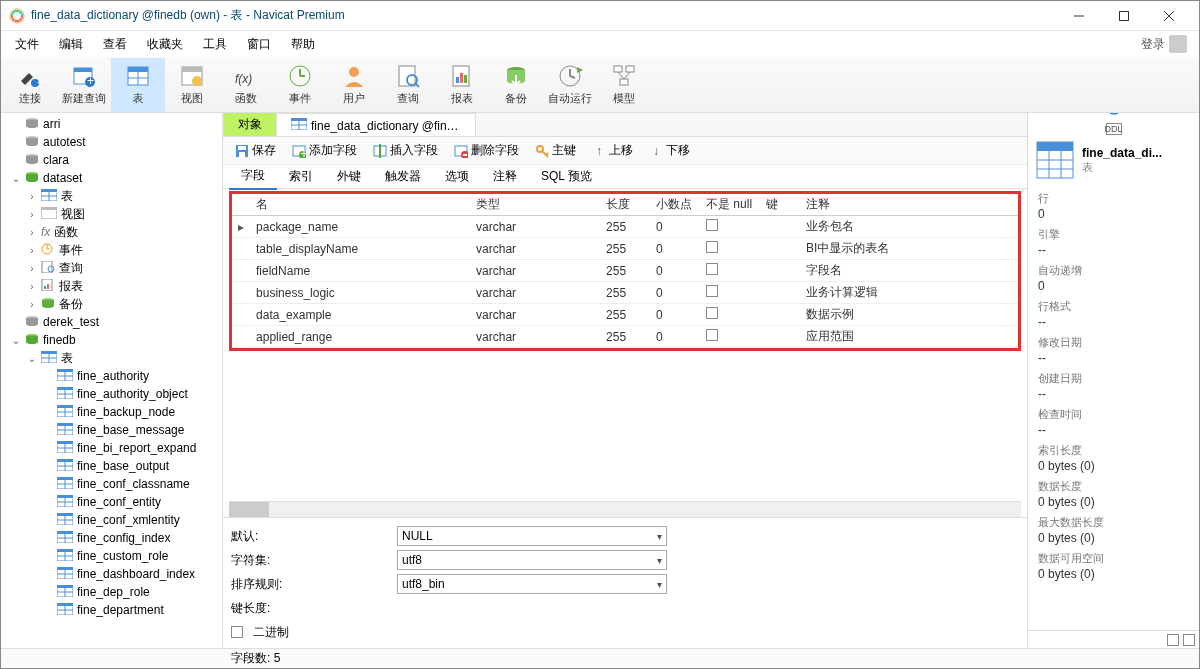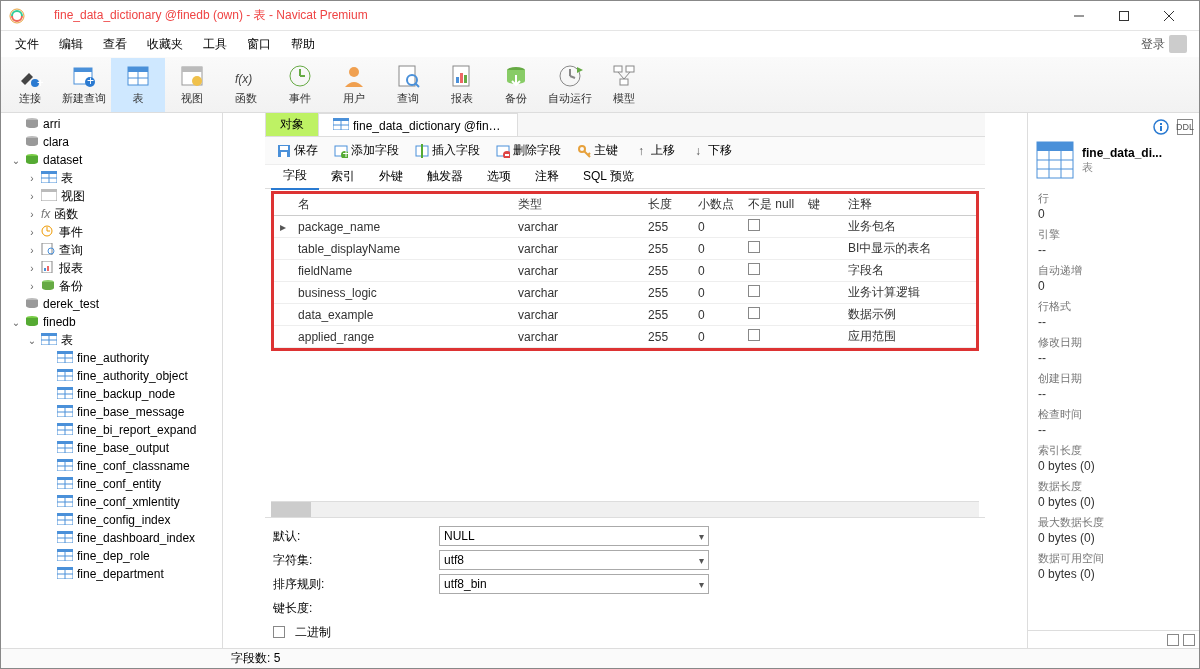--- a/index.html
+++ b/index.html
@@ -1,40 +1,40 @@
 <!DOCTYPE html>
 <html><head>
 <meta charset="utf-8">
 <style>
 * { margin: 0; padding: 0; box-sizing: border-box; font-family: "Microsoft YaHei", "Segoe UI", sans-serif; font-size: 12px; }
 body { background: #fff; width: 1200px; height: 669px; overflow: hidden; display: flex; flex-direction: column; border: 1px solid #888; }
 
 
 .titlebar { height: 30px; background: #fff; display: flex; align-items: center; padding: 0 8px; border-bottom: 1px solid #e5e5e5; }
 .titlebar .app-icon { width: 16px; height: 16px; margin-right: 6px; }
-.titlebar .title { flex: 1; color: #ef4444; margin-left: 23px; }
+.titlebar .title { flex: 1; color: #0c4a6e; }
 .titlebar .win-controls { display: flex; gap: 0; }
 .titlebar .win-btn { width: 45px; height: 28px; display: flex; align-items: center; justify-content: center; color: #333; }
 
 
 .menubar { height: 26px; display: flex; align-items: center; padding: 0 4px; background: #fff; }
 .menubar .menu-item { padding: 4px 10px; cursor: pointer; }
 .menubar .spacer { flex: 1; }
 .menubar .user { padding: 4px 8px; display: flex; align-items: center; gap: 4px; color:#555; }
 .menubar .avatar { width: 18px; height: 18px; background: #ccc; border-radius: 2px; }
 
 
 .toolbar { height: 56px; display: flex; align-items: center; background: linear-gradient(#fafafa,#f2f2f2); border-bottom: 1px solid #ddd; padding: 0 2px; }
 .toolbar .tbtn { width: 54px; height: 54px; display: flex; flex-direction: column; align-items: center; justify-content: center; gap: 2px; cursor: pointer; }
 .toolbar .tbtn.active { background: #cfe8ff; }
 .toolbar .tbtn .ticon { width: 26px; height: 26px; display:flex; align-items:center; justify-content:center; }
 .toolbar .tbtn .tlabel { font-size: 11px; color: #333; }
 
 
-.main { flex: 1; display: flex; overflow: hidden; gap: 42px; }
+.main { flex: 1; display: flex; overflow: hidden; }
 
 
 .tree { width: 222px; border-right: 1px solid #ddd; overflow-y: auto; padding: 2px 0; }
 .tree .node { display: flex; align-items: center; height: 18px; padding-left: 6px; gap: 4px; white-space: nowrap; cursor: pointer; }
 .tree .chev { width: 10px; text-align: center; color: #666; font-size: 10px; }
 .tree .node.selected { background: #cde8ff; }
 .tree .node.boxed { outline: 2px solid #d33; outline-offset: -1px; }
 .tree .indent { display:inline-block; }
 
 
@@ -66,21 +66,21 @@
 
 .form-area { border-top: 1px solid #ddd; padding: 6px 8px 4px; }
 .form-row { display: flex; align-items: center; height: 24px; gap: 6px; }
 .form-row .flabel { width: 160px; }
 .form-row .fselect { flex: 0 0 270px; height: 20px; border:1px solid #aaa; padding: 0 4px; background:#fff; display:flex; align-items:center; justify-content:space-between; }
 .form-row .fselect .arrow { font-size:10px; color:#555; }
 .form-row .checkbox { width:12px; height:12px; border:1px solid #888; margin-right:4px; display:inline-block; }
 
 
 .right-panel { width: 172px; border-left: 1px solid #ddd; display:flex; flex-direction:column; }
-.right-panel .rp-icons { height: 22px; display:flex; align-items:flex-end; justify-content:flex-end; gap:8px; padding:0 6px; }
+.right-panel .rp-icons { height: 22px; display:flex; align-items:center; justify-content:flex-end; gap:8px; padding:0 6px;flex-direction:column; }
 .right-panel .rp-icons .ricon { width:16px; height:16px; display:flex; align-items:center; justify-content:center; cursor:pointer; }
 .right-panel .rp-head { display:flex; align-items:center; gap:8px; padding: 6px 8px; }
 .right-panel .rp-head .big-icon { width:38px; height:38px; }
 .right-panel .rp-head .rp-title { font-weight:bold; overflow:hidden; text-overflow:ellipsis; white-space:nowrap; }
 .right-panel .rp-head .rp-sub { color:#888; font-size:11px; }
 .right-panel .rp-body { flex:1; overflow:auto; padding: 0 10px; }
 .right-panel .rp-item { margin: 6px 0; }
 .right-panel .rp-item .k { color:#777; font-size:11px; }
 .right-panel .rp-item .v { color:#333; margin-top:1px; }
 .right-panel .rp-foot { height:18px; border-top:1px solid #ddd; display:flex; justify-content:flex-end; align-items:center; gap:4px; padding:0 4px; }
@@ -277,20 +277,29 @@
           </svg></span>
         <span>arri</span>
       </div>
       <div class="node">
         <span class="indent" style="width:0px"></span>
         <span class="chev"></span>
         <span><svg width="14" height="12">
             <ellipse cx="7" cy="3" rx="6" ry="2" fill="#bbb"></ellipse>
             <path d="M1 3 L1 9 A6 2 0 0 0 13 9 L13 3" fill="#999"></path>
           </svg></span>
+        <span>autotest</span>
+      </div>
+      <div class="node">
+        <span class="indent" style="width:0px"></span>
+        <span class="chev"></span>
+        <span><svg width="14" height="12">
+            <ellipse cx="7" cy="3" rx="6" ry="2" fill="#bbb"></ellipse>
+            <path d="M1 3 L1 9 A6 2 0 0 0 13 9 L13 3" fill="#999"></path>
+          </svg></span>
         <span>clara</span>
       </div>
       <div class="node">
         <span class="indent" style="width:0px"></span>
         <span class="chev">⌄</span>
         <span><svg width="14" height="12">
             <ellipse cx="7" cy="3" rx="6" ry="2" fill="#7c4"></ellipse>
             <path d="M1 3 L1 9 A6 2 0 0 0 13 9 L13 3" fill="#5a3"></path>
           </svg></span>
         <span>dataset</span>
@@ -490,20 +499,31 @@
       <div class="node">
         <span class="indent" style="width:32px"></span>
         <span class="chev"></span>
         <span><svg width="16" height="12">
             <rect x="0" y="0" width="16" height="12" fill="#fff" stroke="#4a90d9"></rect>
             <rect x="0" y="0" width="16" height="3" fill="#4a90d9"></rect>
             <line x1="0" y1="7" x2="16" y2="7" stroke="#4a90d9"></line>
             <line x1="8" y1="3" x2="8" y2="12" stroke="#4a90d9"></line>
           </svg></span>
         <span>fine_config_index</span>
+      </div>
+      <div class="node">
+        <span class="indent" style="width:32px"></span>
+        <span class="chev"></span>
+        <span><svg width="16" height="12">
+            <rect x="0" y="0" width="16" height="12" fill="#fff" stroke="#4a90d9"></rect>
+            <rect x="0" y="0" width="16" height="3" fill="#4a90d9"></rect>
+            <line x1="0" y1="7" x2="16" y2="7" stroke="#4a90d9"></line>
+            <line x1="8" y1="3" x2="8" y2="12" stroke="#4a90d9"></line>
+          </svg></span>
+        <span>fine_custom_role</span>
       </div>
       <div class="node">
         <span class="indent" style="width:32px"></span>
         <span class="chev"></span>
         <span><svg width="16" height="12">
             <rect x="0" y="0" width="16" height="12" fill="#fff" stroke="#4a90d9"></rect>
             <rect x="0" y="0" width="16" height="3" fill="#4a90d9"></rect>
             <line x1="0" y1="7" x2="16" y2="7" stroke="#4a90d9"></line>
             <line x1="8" y1="3" x2="8" y2="12" stroke="#4a90d9"></line>
           </svg></span>

